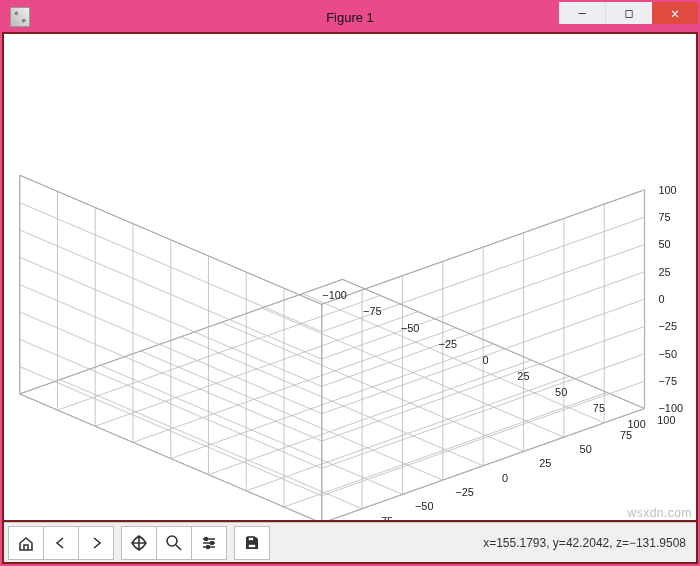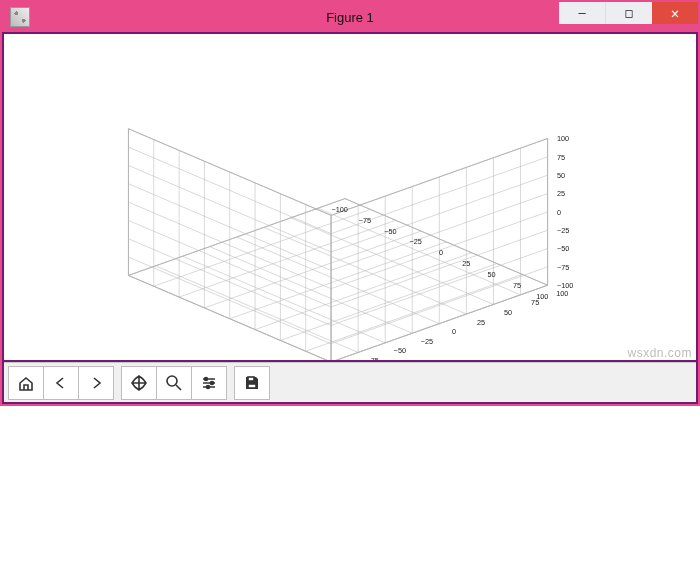--- a/index.html
+++ b/index.html
@@ -1,16 +1,16 @@
 <!DOCTYPE html>
 <html><head>
 <meta charset="utf-8">
 <style>
   html,body{margin:0;padding:0;font-family:"Segoe UI",Tahoma,sans-serif;font-size:12px;background:#fff}
-  .window{width:700px;height:406px;box-sizing:border-box;border:2px solid #e84a8a;position:relative;background:#701a75}
+  .window{width:700px;height:566px;box-sizing:border-box;border:2px solid #e84a8a;position:relative;background:#7f1d1d}
   .titlebar{height:30px;background:#e84a8a;display:flex;align-items:center;position:relative;color:#000}
   .app-icon{width:18px;height:18px;margin:0 8px;background:
     radial-gradient(circle at 30% 30%,#888 2px,transparent 2px),
     radial-gradient(circle at 70% 70%,#888 2px,transparent 2px),
     linear-gradient(45deg,#bbb,#eee);border:1px solid #999}
   .title{position:absolute;left:0;right:0;text-align:center;font-size:13px;color:#111}
   .win-btns{position:absolute;right:0;top:0;height:22px;display:flex}
   .win-btn{width:46px;height:22px;display:flex;align-items:center;justify-content:center;font-size:12px;font-family:Consolas,monospace;color:#222}
   .win-btn.min{background:#eceef2}
   .win-btn.max{background:#eceef2;border-left:1px solid #dcdfe6}
@@ -121,15 +121,16 @@
         </svg>
     </div>
     <div class="gap"></div>
     <div class="tbtn">
       <svg>
           <path d="M3 3h10l2 2v10H3z" fill="#333" stroke="none"></path>
           <rect x="5" y="3" width="6" height="4" fill="#fff"></rect>
           <rect x="5" y="10" width="8" height="4" fill="#fff"></rect>
         </svg>
     </div>
+    <div class="coords">x=155.1793, y=42.2042, z=−131.9508</div>
   </div>
 
 </div>
 
 </body></html>

